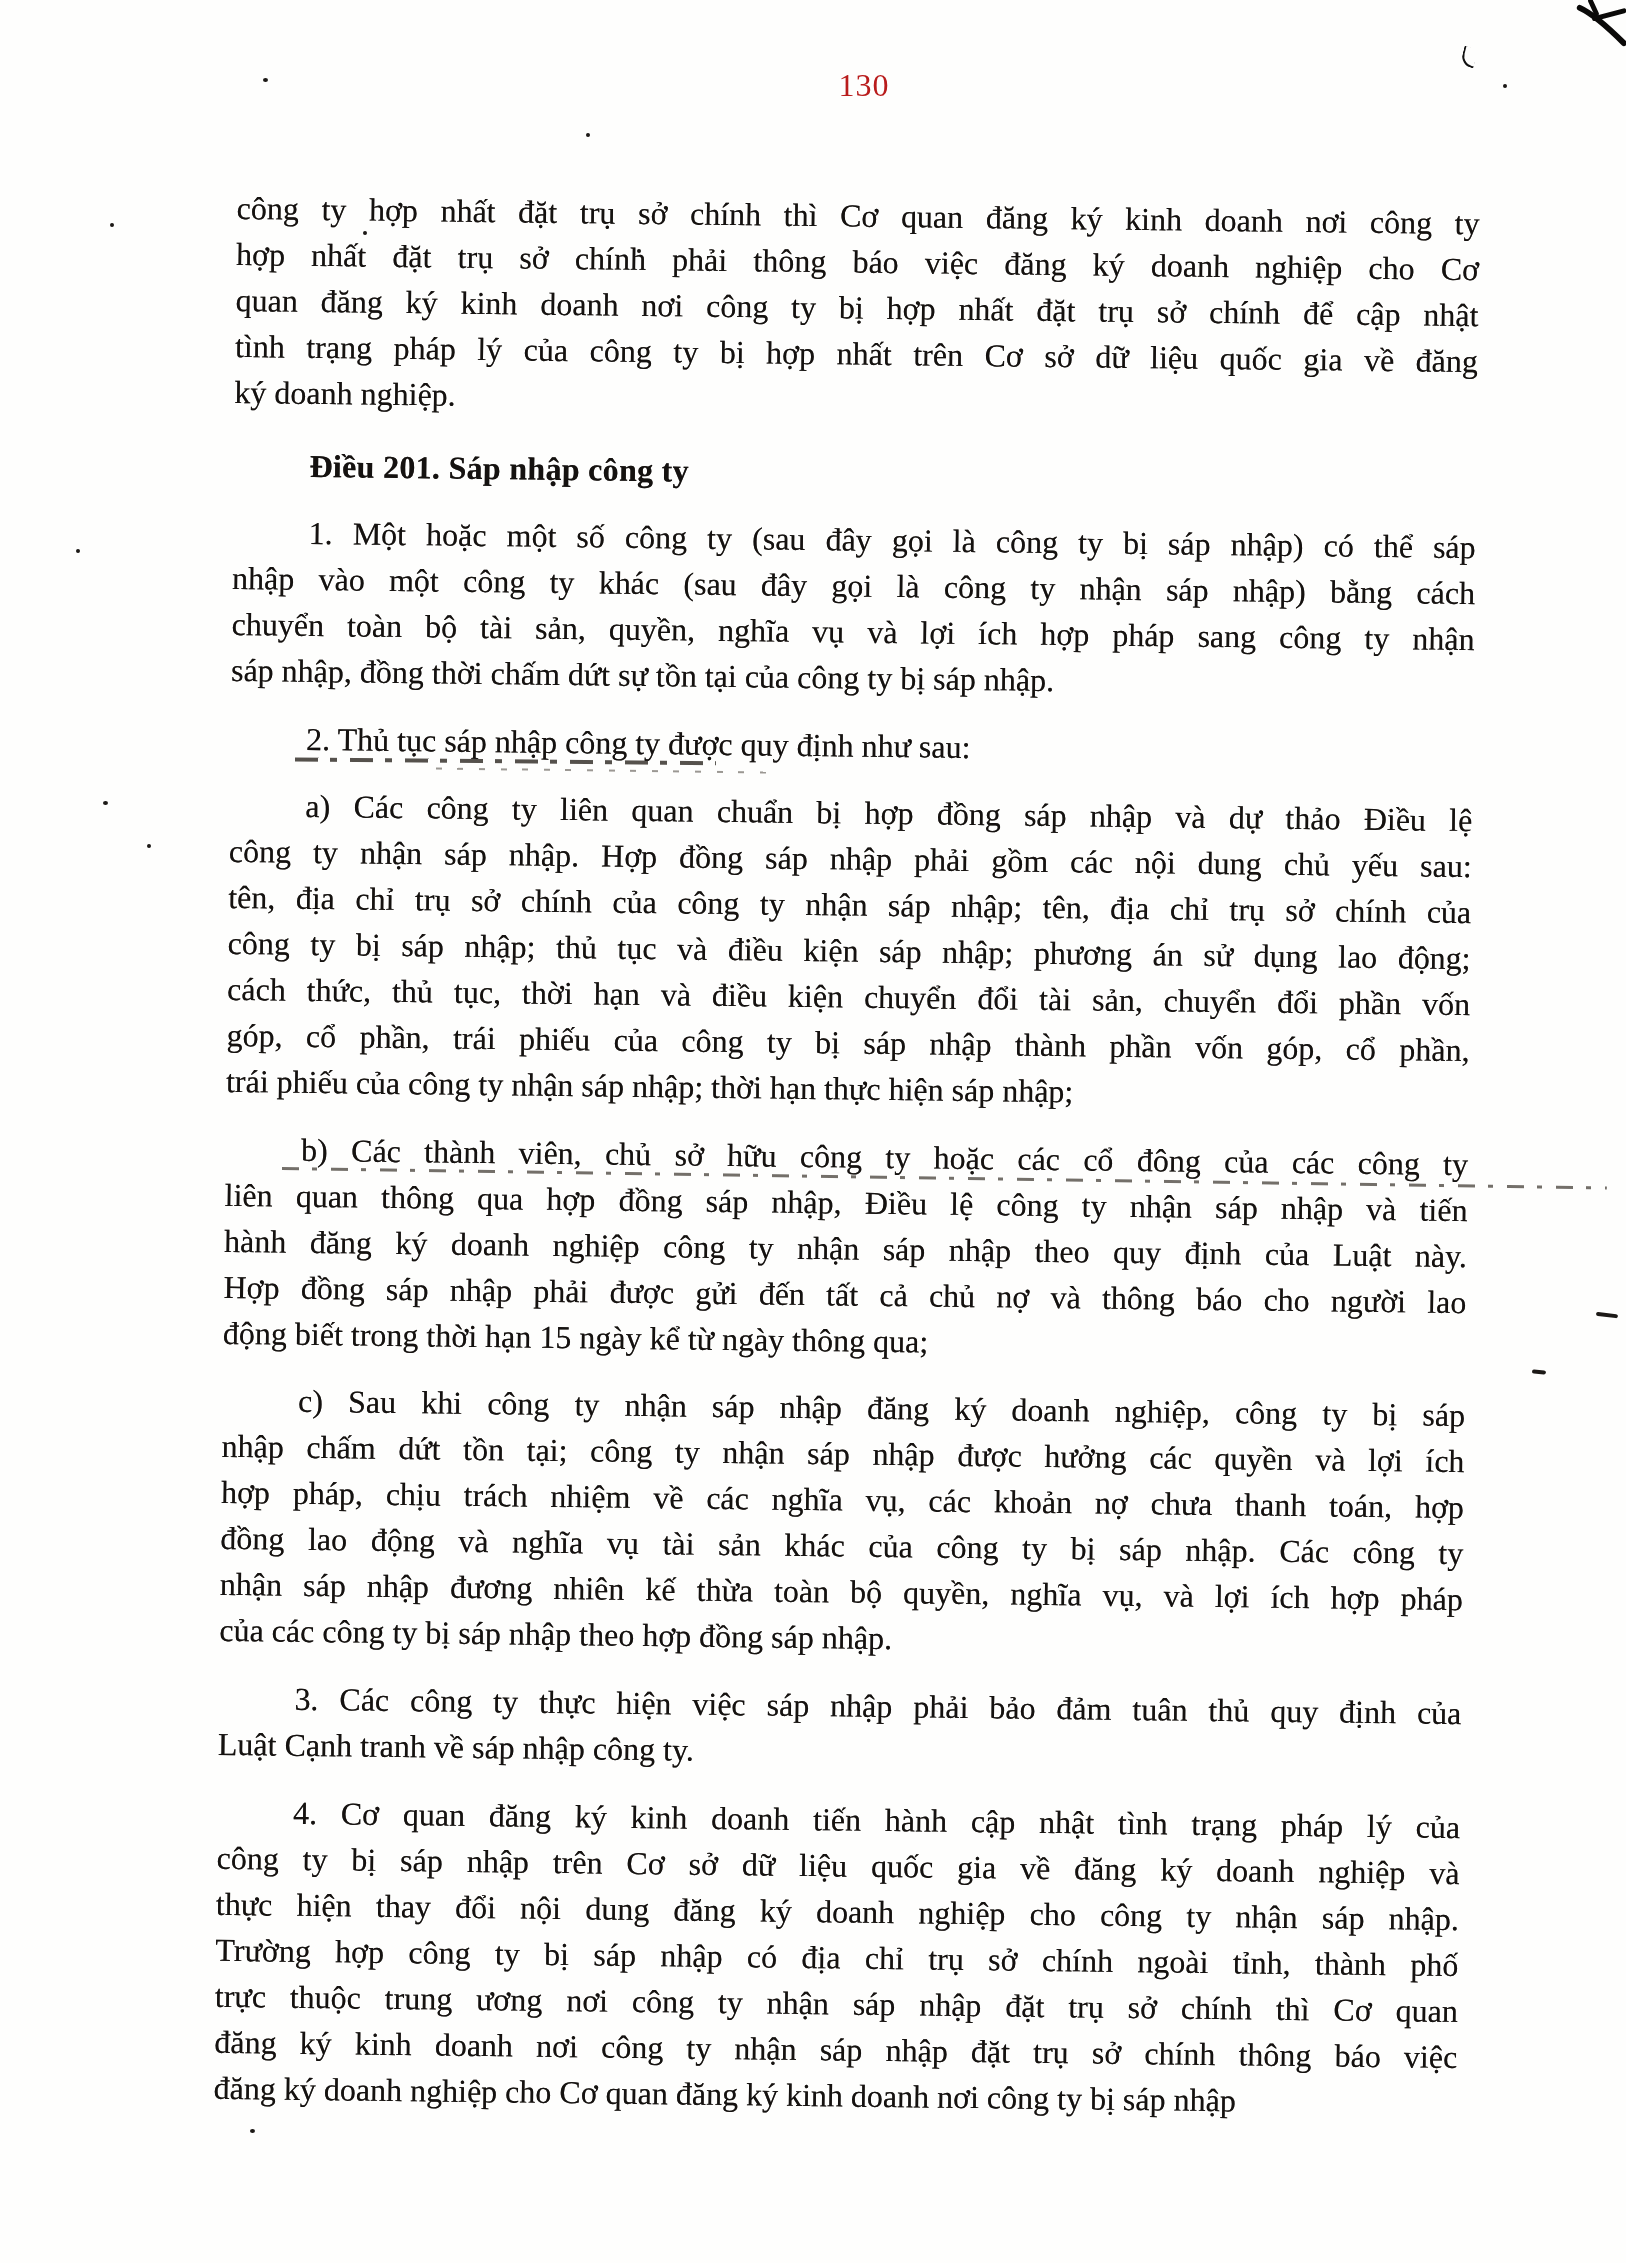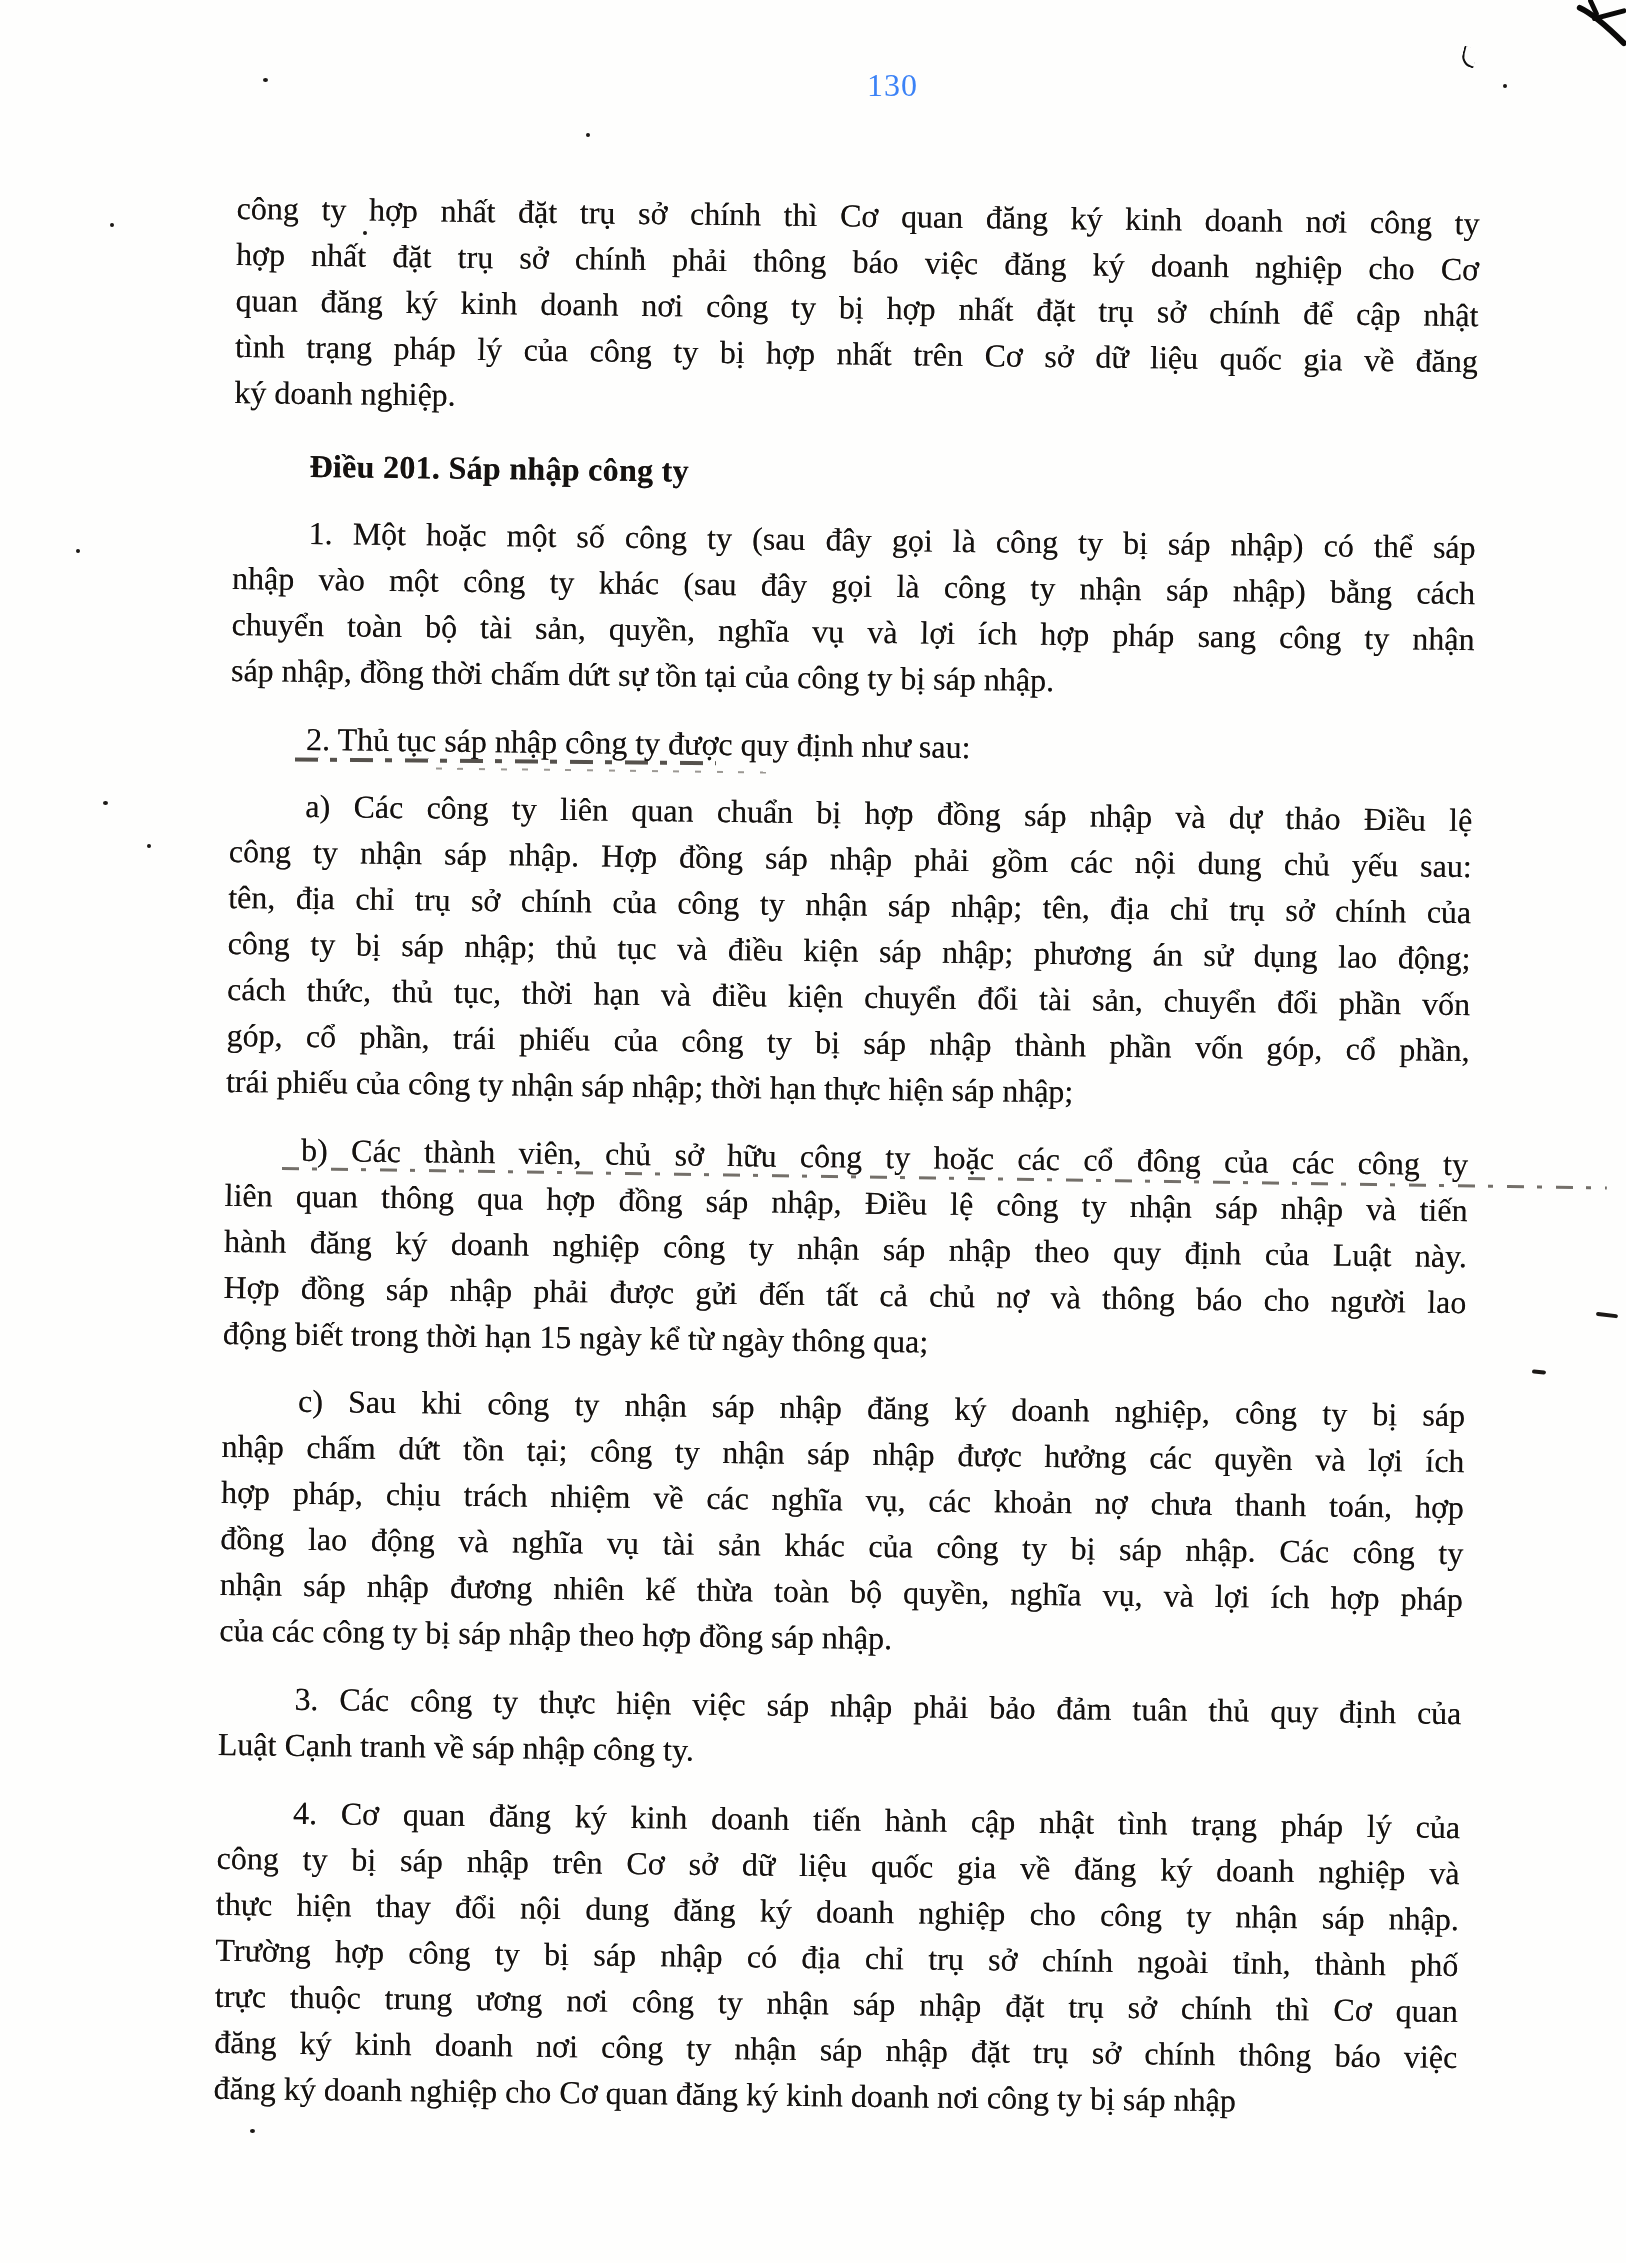--- a/index.html
+++ b/index.html
@@ -11,24 +11,24 @@
   .page{
     position:relative;
     width:1626px;height:2263px;
     background:#fefefd;
     overflow:hidden;
     color:#141210;
   }
   .page-number{
     position:absolute;
     left:810px;top:67px;width:108px;
-    text-align:right;
+    text-align:center;
     font-size:32px;
     letter-spacing:1px;
-    color:#3b82f6;
+    color:#b91c1c;
   }
   .text-block{
     position:absolute;
     left:237px;top:185px;width:1243px;
     transform:rotate(0.7deg);
     transform-origin:0 0;
     font-size:32px;
     color:#151210;
     text-shadow:0 0 0.6px rgba(20,16,10,0.65);
   }

